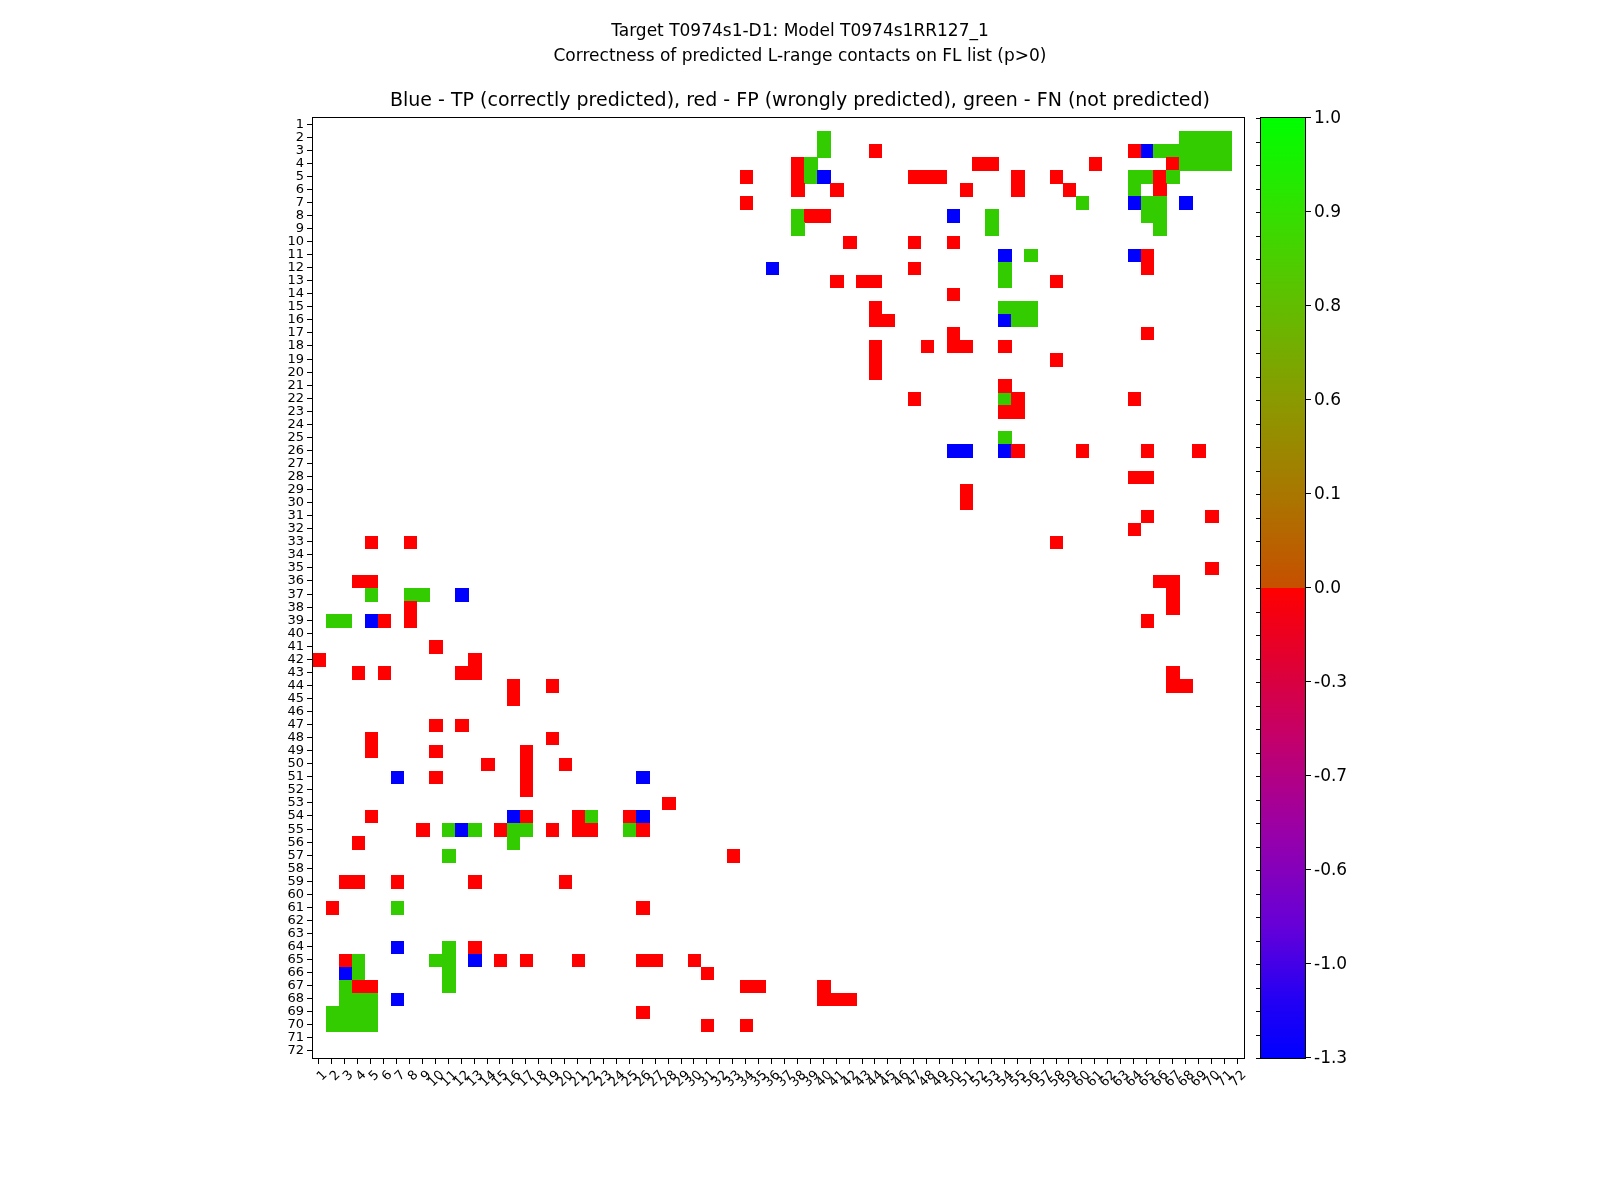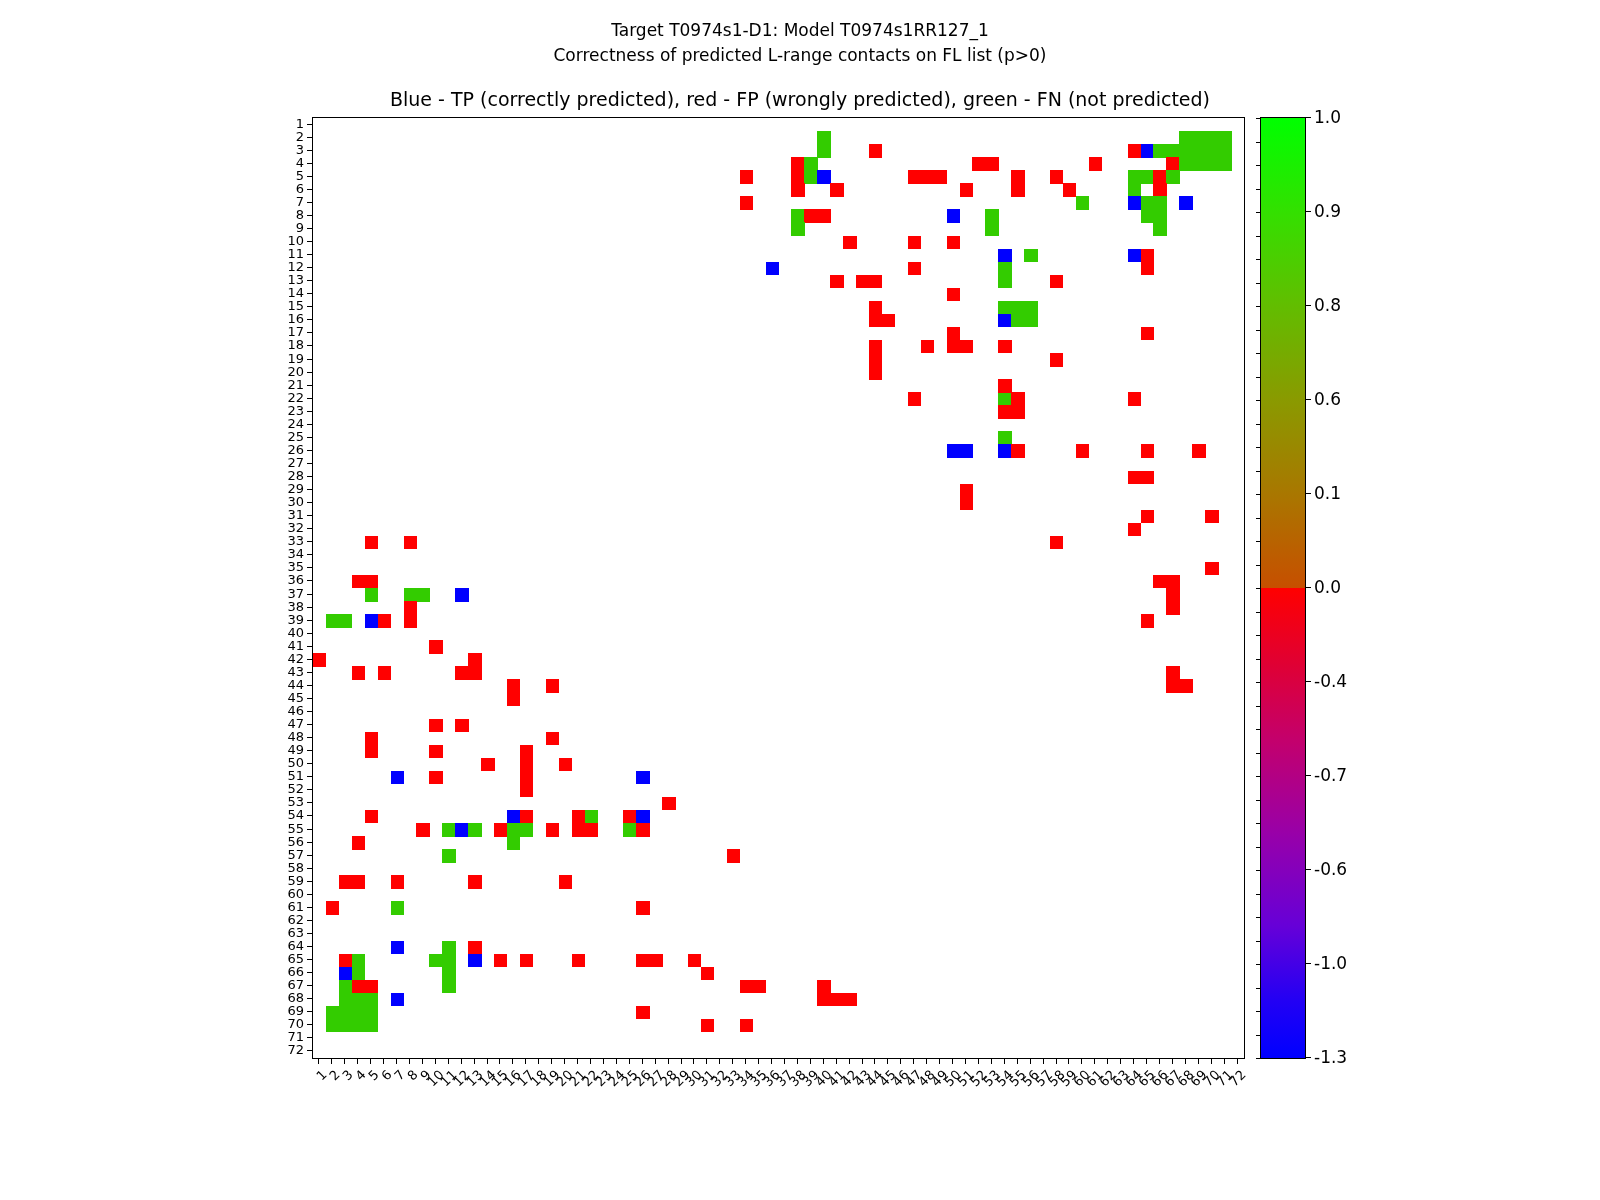--- a/index.html
+++ b/index.html
@@ -1046,21 +1046,21 @@
         <div class="cbtick" style="top: 376px;">
           <div class="cbtick-mark"></div>
           <div class="cbtick-lab">0.1</div>
         </div>
         <div class="cbtick" style="top: 470px;">
           <div class="cbtick-mark"></div>
           <div class="cbtick-lab">0.0</div>
         </div>
         <div class="cbtick" style="top: 564px;">
           <div class="cbtick-mark"></div>
-          <div class="cbtick-lab">-0.4</div>
+          <div class="cbtick-lab">-0.3</div>
         </div>
         <div class="cbtick" style="top: 658px;">
           <div class="cbtick-mark"></div>
           <div class="cbtick-lab">-0.7</div>
         </div>
         <div class="cbtick" style="top: 752px;">
           <div class="cbtick-mark"></div>
           <div class="cbtick-lab">-0.6</div>
         </div>
         <div class="cbtick" style="top: 846px;">

